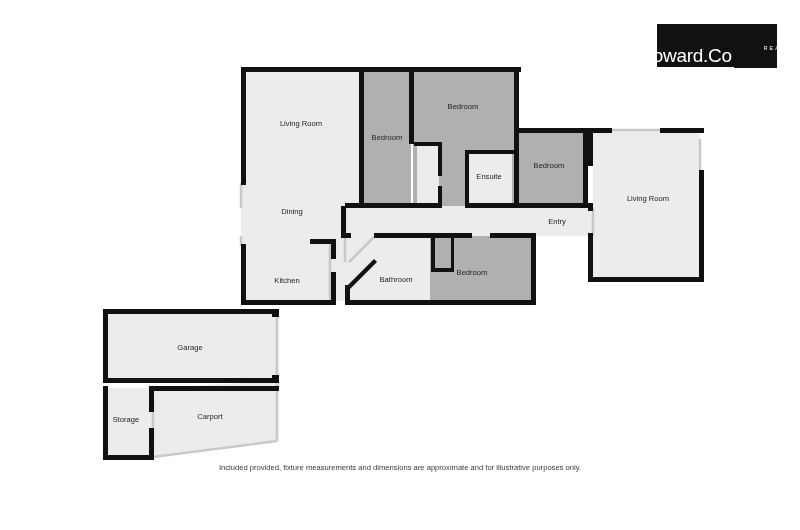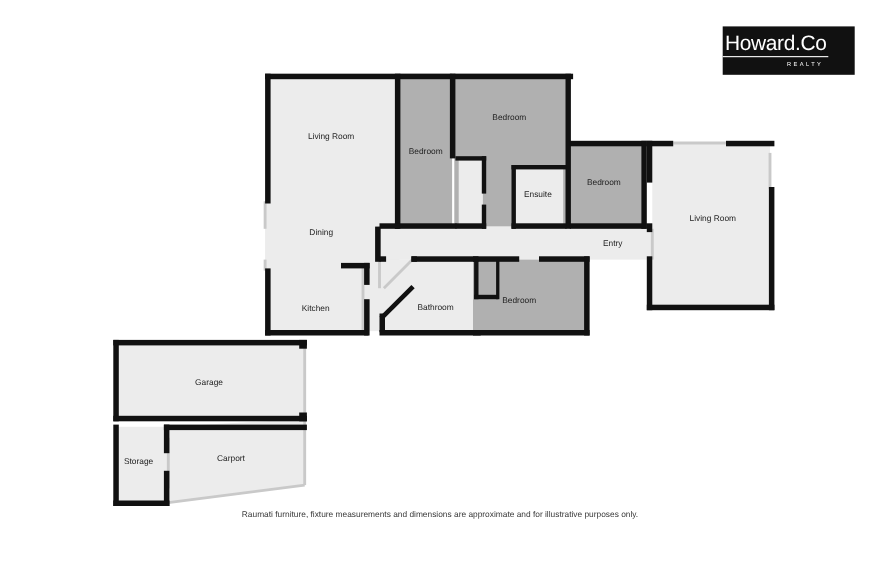--- a/index.html
+++ b/index.html
@@ -23,22 +23,22 @@
 
   
   #brand-logo {
     position: absolute;
     left: 657px;
     top: 24px;
     width: 120px;
     height: 44px;
     background: #111111;
     display: flex;
-    flex-direction: column;
-    align-items: flex-start;
+    flex-direction: row;
+    align-items: flex-end;
     justify-content: center;
   }
   #brand-wordmark {
     color: #ffffff;
     font-size: 19px;
     letter-spacing: -0.3px;
     line-height: 1;
     border-bottom: 1.4px solid #ffffff;
     padding: 0 2px 2px 2px;
     white-space: nowrap;
@@ -247,16 +247,16 @@
         <text class="room-label" x="472" y="273">Bedroom</text>
         <text class="room-label" x="190" y="348">Garage</text>
         <text class="room-label" x="126" y="420">Storage</text>
         <text class="room-label" x="210" y="417">Carport</text>
       </g>
 
     </svg>
   </div>
 
   <div id="caption">
-    <div class="disclaimer-line">Raumati furniture, fixture measurements and dimensions are approximate and for illustrative purposes only.</div>
+    <div class="disclaimer-line">Included provided, fixture measurements and dimensions are approximate and for illustrative purposes only.</div>
   </div>
 
 </div>
 
 </body></html>

